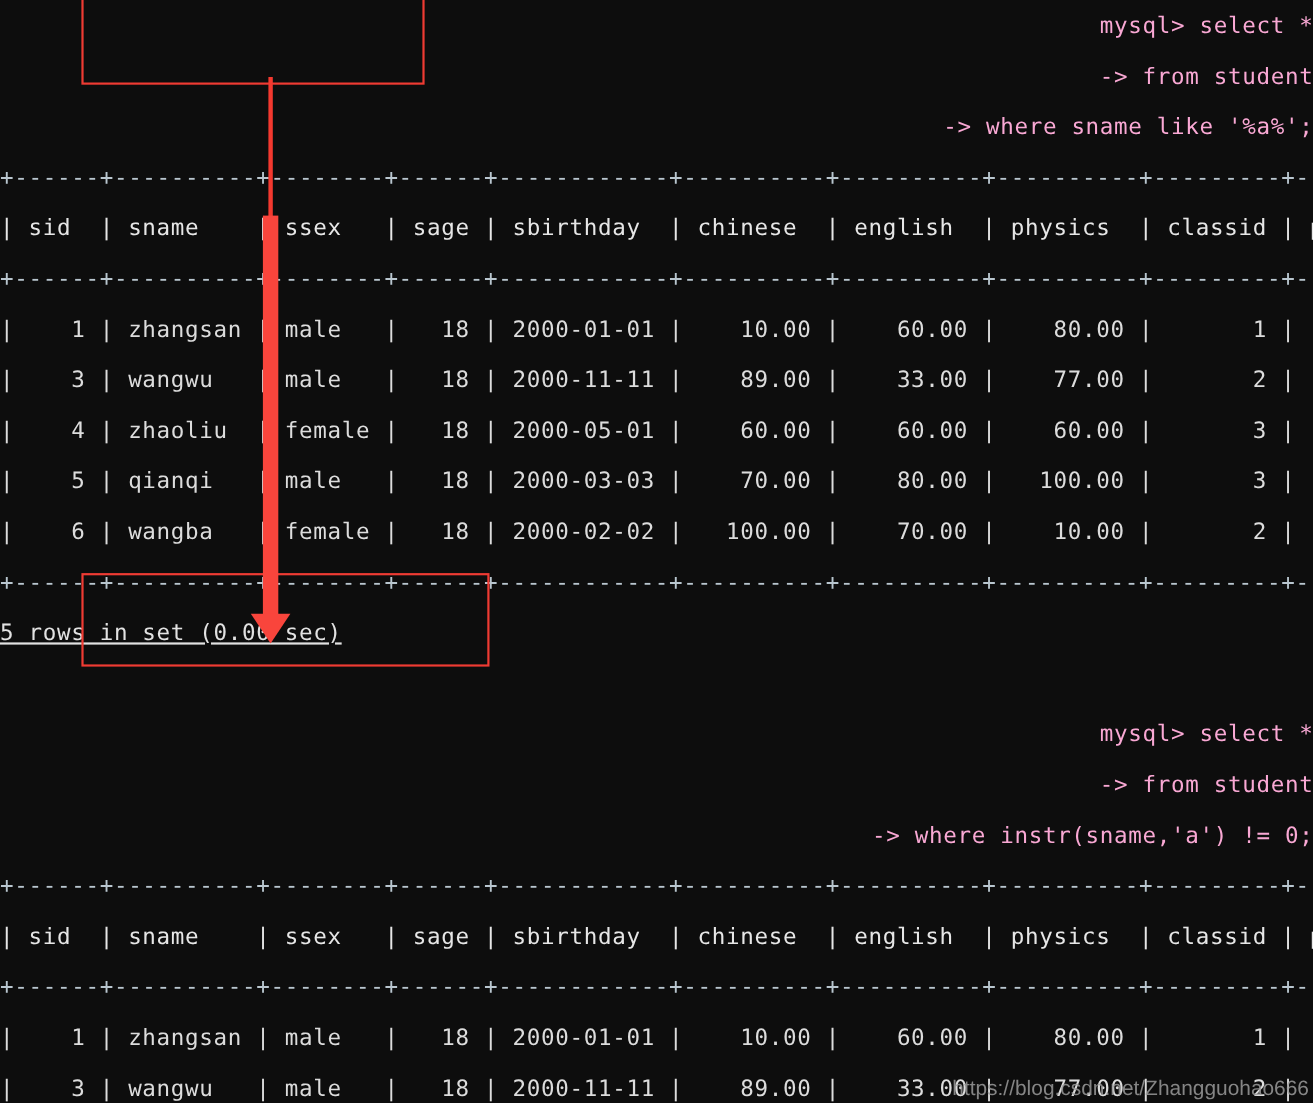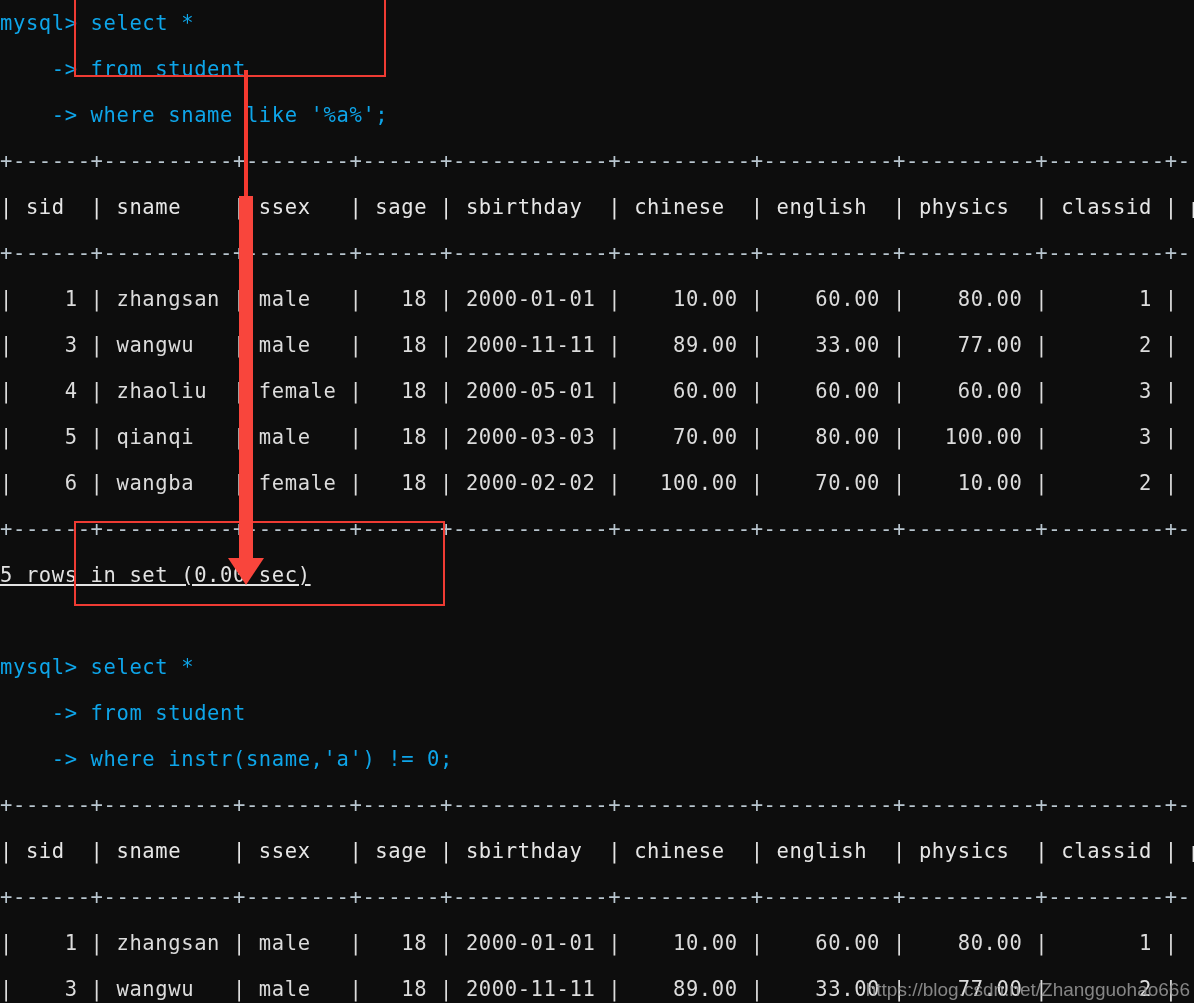--- a/index.html
+++ b/index.html
@@ -32,21 +32,21 @@
   }
   .line {
     height: 46px;
     white-space: pre;
     display: block;
     font-variant-ligatures: none;
   }
   .line.sep { color: #b9c6cf; }
   .line.hdr { color: #e6e6e6; }
   .line.row { color: #dcdcdc; }
-  .line.prompt { color: #0ea5e9; }
+  .line.prompt { color: #f9a8d4; text-align: right; }
   .line.status { color: #e2e2e2; text-decoration: underline; }
 
   
   .redbox {
     position: absolute;
     border: 2px solid #ee3b33;
     box-sizing: border-box;
     background: transparent;
     pointer-events: none;
   }

